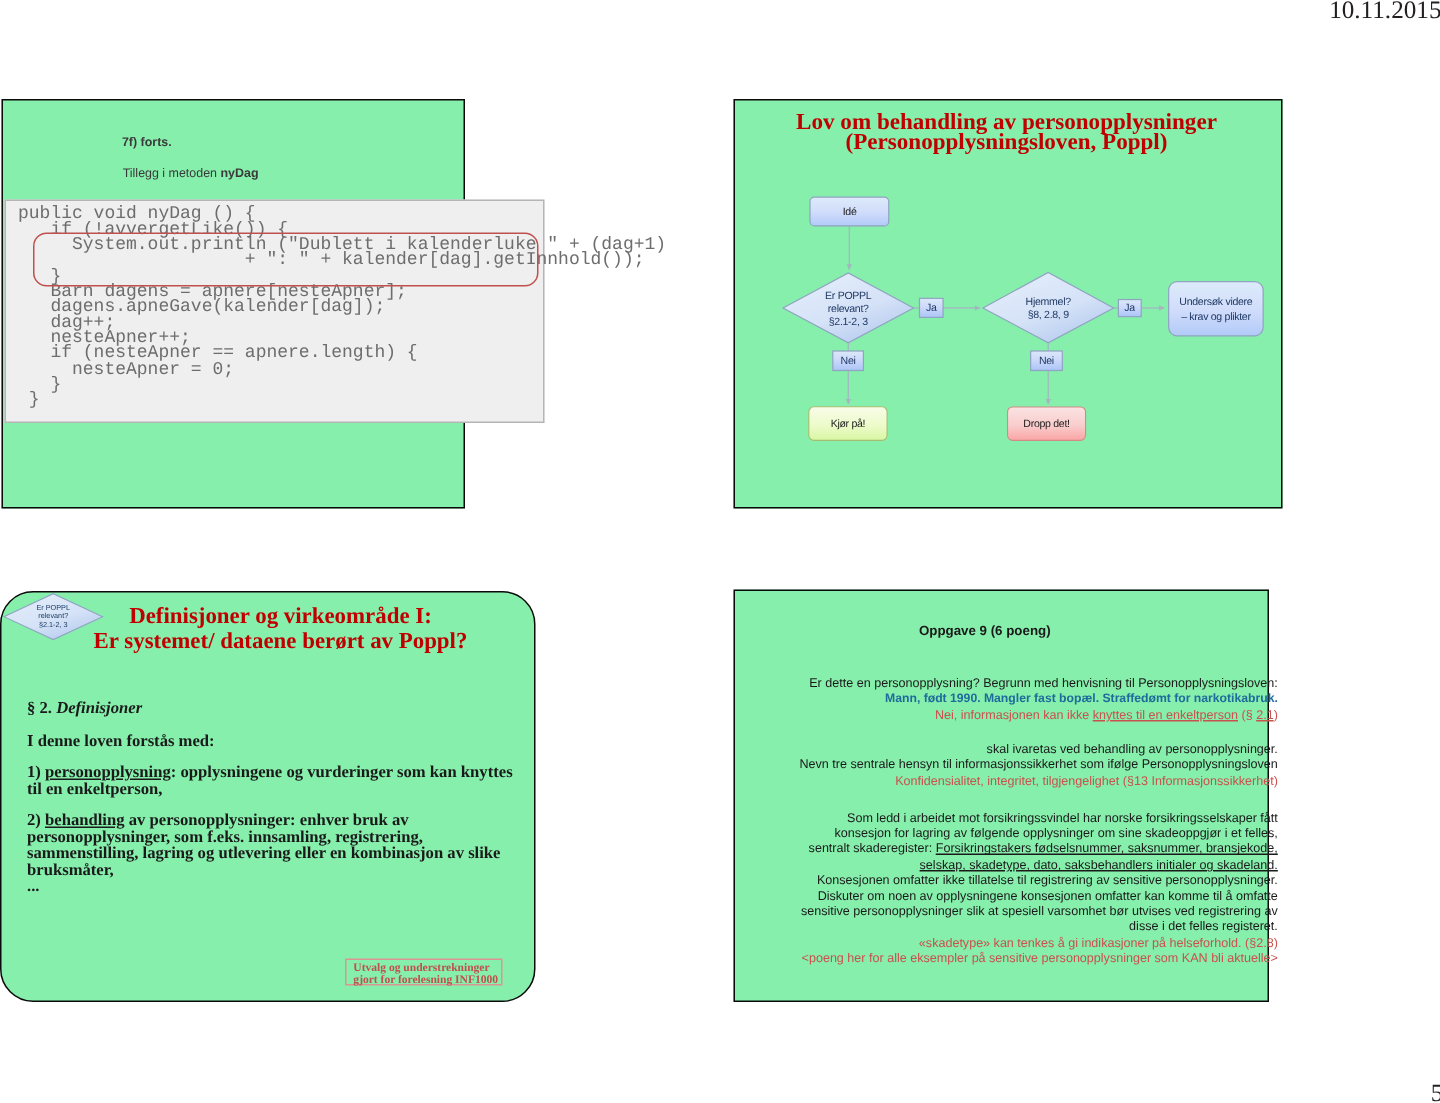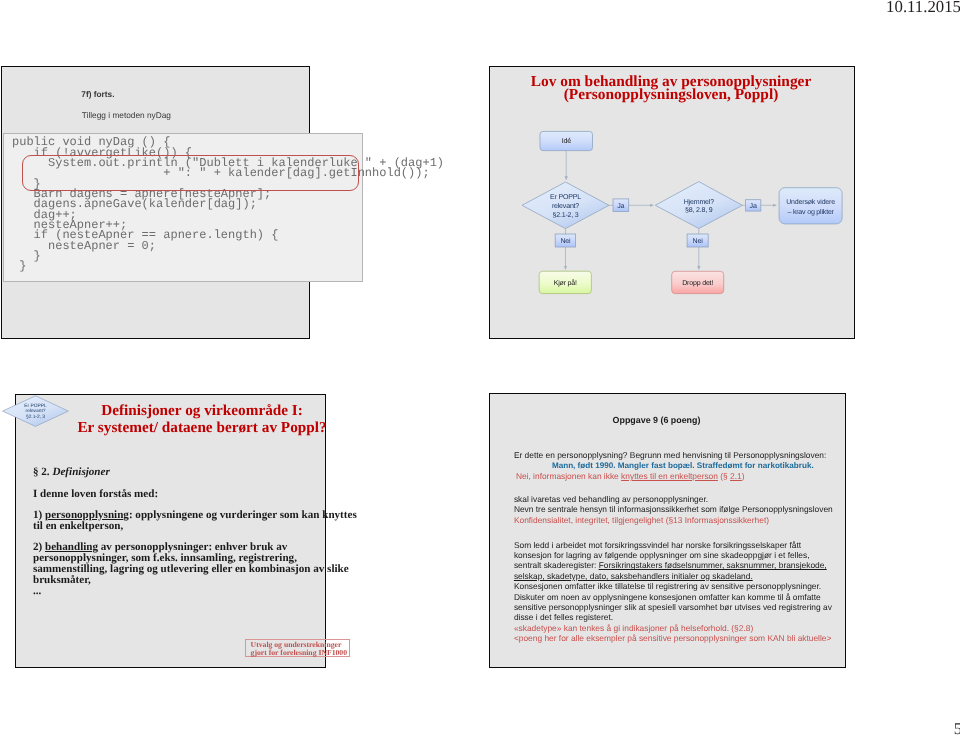--- a/index.html
+++ b/index.html
@@ -2,34 +2,34 @@
 <html><head>
 <meta charset="utf-8">
 <style>
   html,body{margin:0;padding:0;background:#fff;-webkit-font-smoothing:antialiased;}
   *{-webkit-font-smoothing:antialiased;text-rendering:geometricPrecision;}
   body{width:960px;height:735px;position:relative;overflow:hidden;
        font-family:"Liberation Sans",sans-serif;}
   .abs{position:absolute;}
   #date-stamp{left:0;top:-3.2px;width:961px;text-align:right;
        font-family:"Liberation Serif",serif;font-size:16.8px;color:#231f20;}
-  .slide{position:absolute;background:#e5e5e5;border:1.5px solid #0a0a0a;box-sizing:border-box;}
+  .slide{position:absolute;background:#86efac;border:1.5px solid #0a0a0a;box-sizing:border-box;}
   #slide1{left:1px;top:65.9px;width:309px;height:273.3px;}
   #slide2{left:489px;top:65.9px;width:365.8px;height:273.3px;}
-  #slide3{left:15px;top:394px;width:311px;height:274px;}
+  #slide3{left:0;top:394px;width:357px;height:274px;border-radius:22px;}
   #slide4{left:489px;top:393px;width:357px;height:275.4px;}
   #page-num{left:0;top:719.2px;width:962px;text-align:right;
        font-family:"Liberation Serif",serif;font-size:16.5px;color:#231f20;}
 
   
   #s1-head1{left:79.3px;top:21.8px;font-family:"Liberation Sans",sans-serif;
        font-size:8.3px;font-weight:bold;color:#3a3a3a;}
   #s1-head2{left:79.8px;top:43.5px;font-family:"Liberation Sans",sans-serif;
        font-size:8.3px;color:#3a3a3a;}
-  #s1-head2 b{font-weight:normal;margin-top:12px;}
+  #s1-head2 b{font-weight:bold;margin-top:12px;}
   #s1-codebox{left:1.1px;top:66.1px;width:359.6px;height:148.6px;
        background:#efefef;border:1px solid #b5b5b5;box-sizing:border-box;}
   #s1-code{left:10px;top:70.5px;font-family:"Liberation Mono",monospace;
        font-size:12px;line-height:10.33px;color:#6d6d6d;white-space:pre;}
   #s1-highlight{left:19.5px;top:88px;width:337px;height:36px;
        border:1.3px solid #c0504d;border-radius:9px;box-sizing:border-box;}
 
   
   #s2-title{left:0.5px;top:7.7px;width:361px;text-align:center;
       font-family:"Liberation Serif",serif;font-weight:bold;font-size:15.4px;
@@ -50,21 +50,21 @@
   #s3-body p{margin:0 0 10.7px 0;}
   #s3-ellipsis{margin-top:-10.7px;position:relative;top:-10.7px;}
   #s3-body i{font-style:italic;}
   #s3-body u{text-decoration:underline;text-underline-offset:1px;}
   
   #s4-title{left:1.5px;top:20.6px;width:330px;text-align:center;
       font-family:"Liberation Sans",sans-serif;font-weight:bold;font-size:8.9px;
       color:#1a1a1a;}
   #s4-body{left:23.9px;top:56.3px;width:338px;
       font-family:"Liberation Sans",sans-serif;font-size:8.4px;
-      line-height:10.37px;color:#1a1a1a;}
+      line-height:10.37px;color:#1a1a1a;text-align:right;}
   #s4-body p{margin:0;}
   #s4-body .blue{color:#1e6b9c;font-weight:bold;font-size:8.15px;}
   #s4-body .red{color:#c9514e;}
   #s4-body .ul{text-decoration:underline;text-underline-offset:1.2px;}
   #s4-body .gap2{height:12.6px;}
   #s4-body .gap3{height:14.6px;}
   #s3-note{left:229.4px;top:243.6px;width:104.6px;height:18.5px;
       border:0.9px solid #d99694;box-sizing:border-box;padding-left:4.2px;padding-top:1.5px;
       font-family:"Liberation Serif",serif;font-weight:bold;font-size:7.7px;
       line-height:8.0px;color:#c0504d;}

